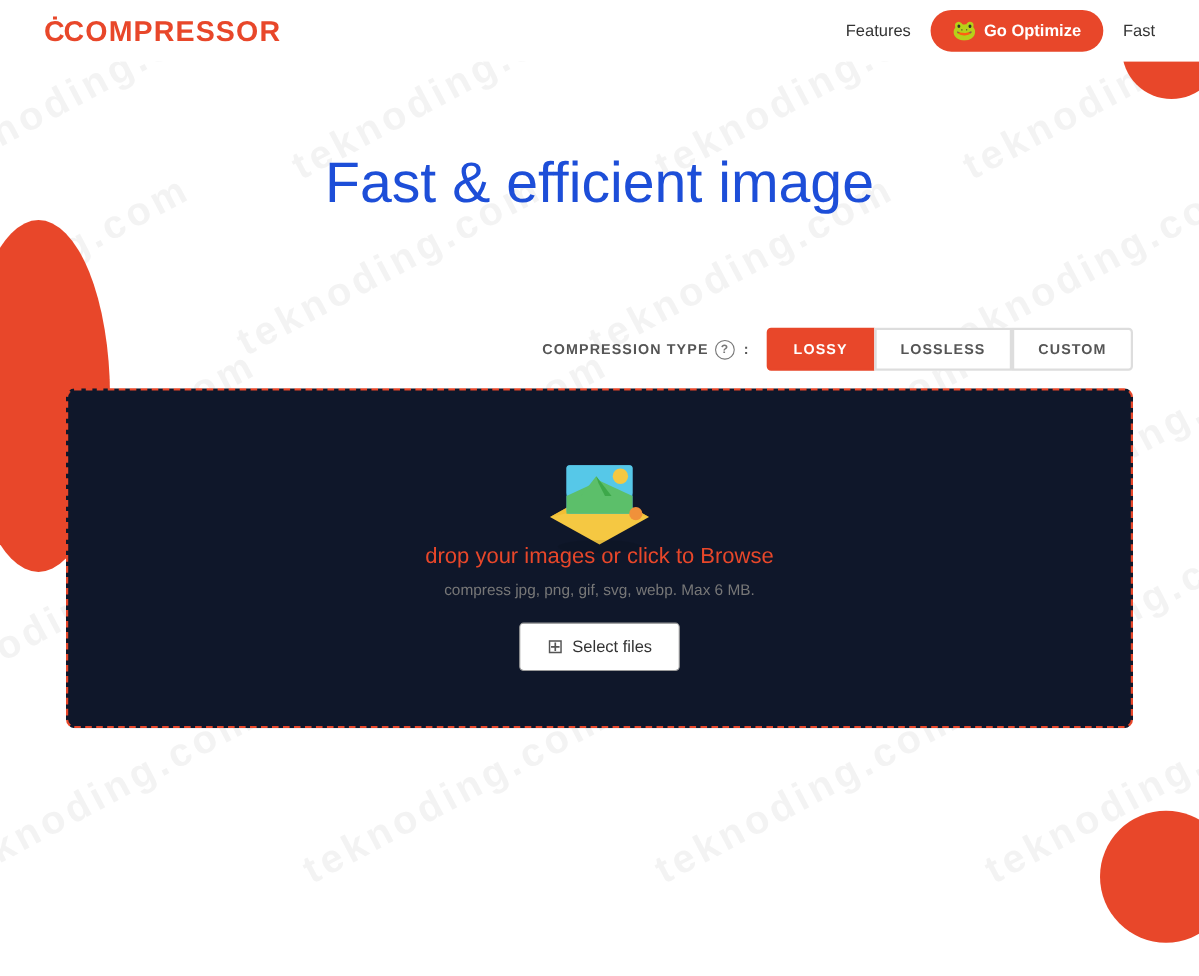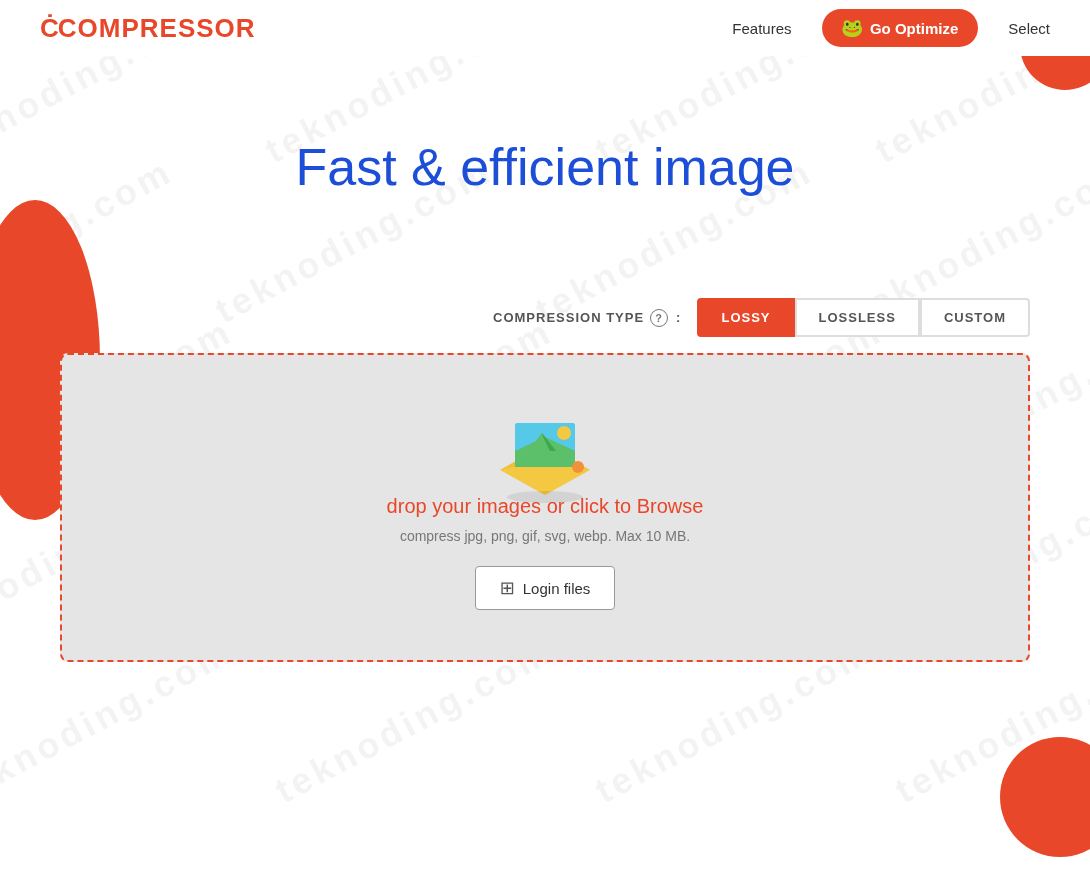--- a/index.html
+++ b/index.html
@@ -63,21 +63,21 @@
     }
     .logo-text {
       font-size: 26px;
       font-weight: 800;
       color: #e8472a;
       letter-spacing: 1px;
     }
     nav {
       display: flex;
       align-items: center;
-      gap: 30px;
+      gap: 18px;
       justify-content: space-between;
     }
     .nav-link {
       font-size: 15px;
       color: #333;
       text-decoration: none;
       cursor: pointer;
     }
     .btn-premium {
       background: #e8472a;
@@ -177,21 +177,21 @@
     .type-btn.active {
       background: #e8472a;
       color: #fff;
       border-color: #e8472a;
     }
 
     
     .dropzone {
       border: 2.5px dashed #e8472a;
       border-radius: 8px;
-      background: #e5e5e5;
+      background: #0f172a;
       padding: 60px 40px 50px;
       text-align: center;
       position: relative;
       cursor: pointer;
     }
     
     .img-icon-wrapper {
       position: relative;
       width: 110px;
       height: 80px;
@@ -282,21 +282,21 @@
         <span style="font-size:26px; font-weight:900; color:#e8472a; font-family:'Arial Black',Arial,sans-serif;">Ċ</span>
       </span><span style="margin-left:-2px;">COMPRESSOR</span>
     </span>
   </div>
   <nav>
     <a class="nav-link">Features</a>
     <button class="btn-premium">
       <span class="frog-icon">🐸</span>
       <span>Go Optimize</span>
     </button>
-    <a class="nav-link">Select</a>
+    <a class="nav-link">Fast</a>
   </nav>
 </header>
 
 <section class="hero">
   <div class="hero-title-light">Fast &amp; efficient image</div>
 </section>
 
 <section class="compression-section">
 
   <div class="compression-type-bar">
@@ -330,19 +330,19 @@
 
         <circle cx="74" cy="18" r="7" fill="#f5c842"></circle>
 
         <circle cx="88" cy="52" r="6" fill="#f0913a"></circle>
 
         <ellipse cx="55" cy="82" rx="38" ry="6" fill="rgba(0,0,0,0.08)"></ellipse>
       </svg>
     </div>
 
     <div class="dropzone-cta">drop your images or click to Browse</div>
-    <div class="dropzone-hint">compress jpg, png, gif, svg, webp. Max 10 MB.</div>
+    <div class="dropzone-hint">compress jpg, png, gif, svg, webp. Max 6 MB.</div>
     <button class="btn-select">
       <span class="plus-icon">⊞</span>
-      <span>Login files</span>
+      <span>Select files</span>
     </button>
   </div>
 </section>
 
 </body></html>

